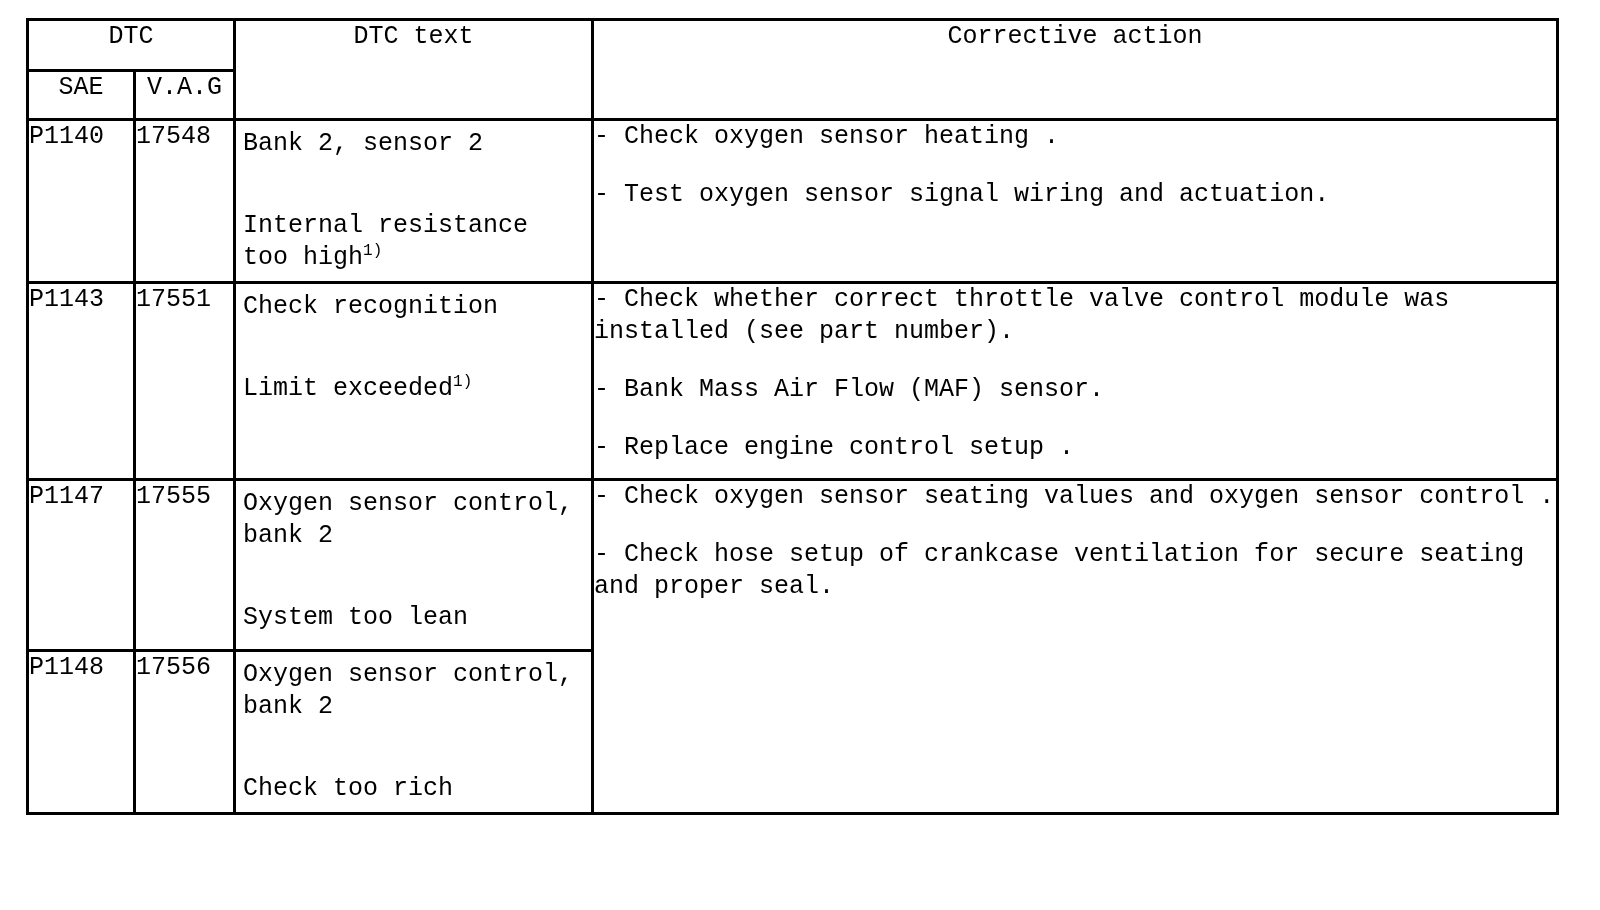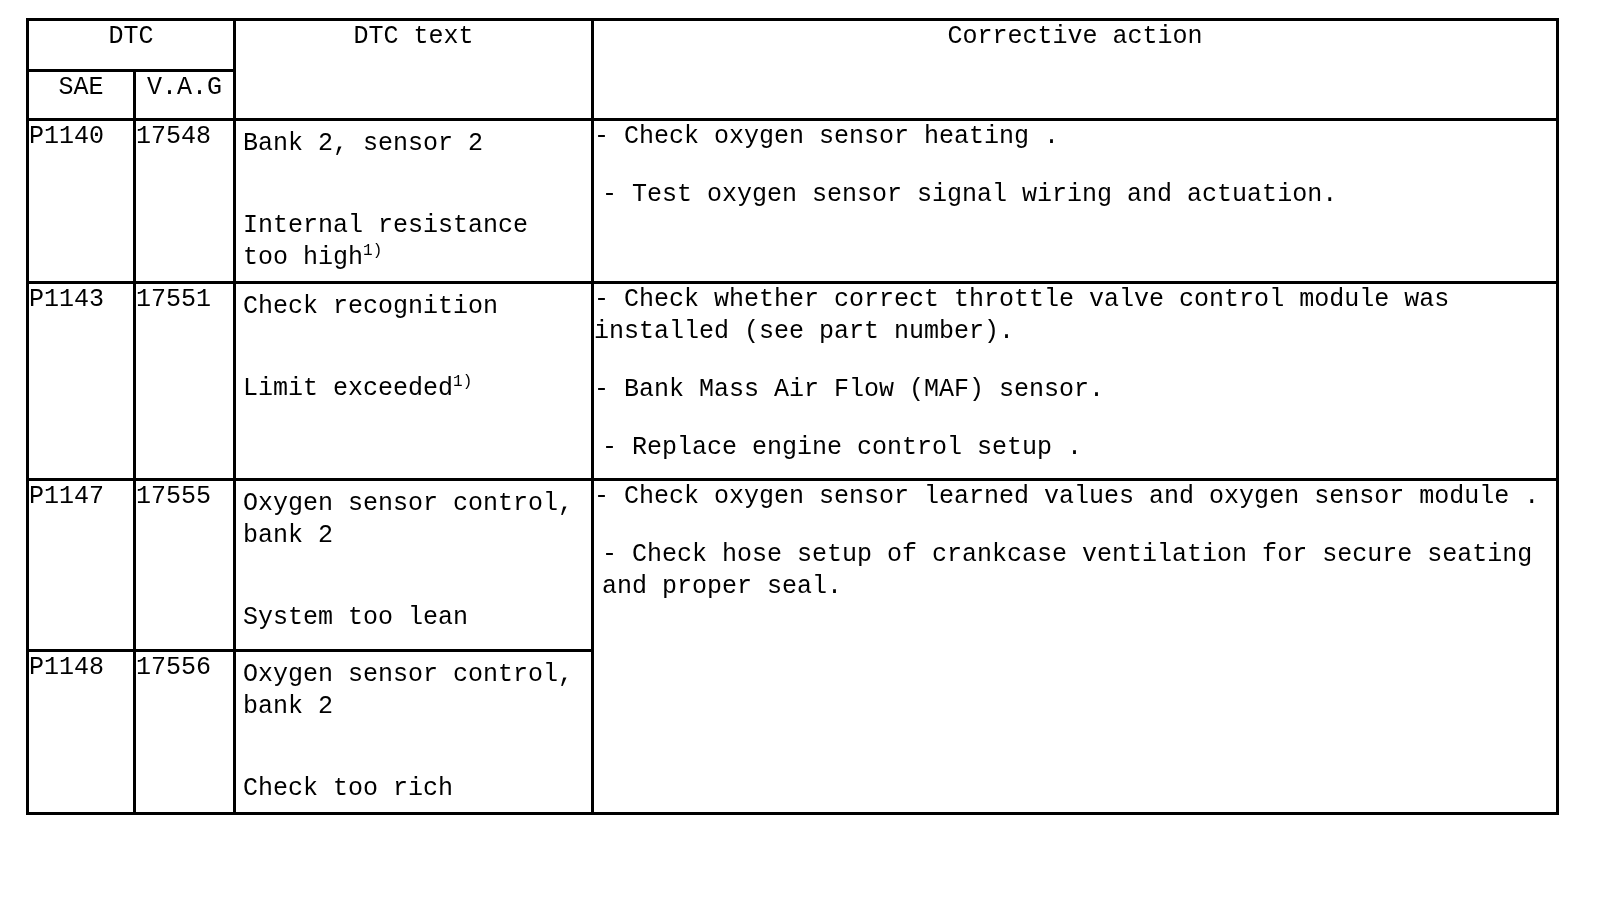--- a/index.html
+++ b/index.html
@@ -86,21 +86,21 @@
 
   .sup {
     font-size: 16px;
     vertical-align: super;
     line-height: 0;
   }
 
   .action {
     margin: 0 0 26px 0;
   }
-  .action:last-child { margin-bottom: 0; padding-left: 8px; }
+  .action:last-child { margin-bottom: 0; }
 
   
   tr.r-head1 { height: 51px; }
   tr.r-head2 { height: 49px; }
   tr.r-1     { height: 148px; }
   tr.r-2     { height: 197px; }
   tr.r-3     { height: 171px; }
   tr.r-4     { height: 153px; }
 
   
@@ -178,21 +178,21 @@
 
         <tr class="r-3">
           <td class="cell-code">P1147</td>
           <td class="cell-code">17555</td>
           <td class="cell-text">
             <p class="txt-line">Oxygen sensor control, bank 2</p>
             <div class="txt-gap"></div>
             <p class="txt-line">System too lean</p>
           </td>
           <td class="cell-corr" rowspan="2">
-            <p class="action">- Check oxygen sensor learned values and oxygen sensor module .</p>
+            <p class="action">- Check oxygen sensor seating values and oxygen sensor control .</p>
             <p class="action">- Check hose setup of crankcase ventilation for secure seating and proper seal.</p>
           </td>
         </tr>
 
         <tr class="r-4">
           <td class="cell-code">P1148</td>
           <td class="cell-code">17556</td>
           <td class="cell-text">
             <p class="txt-line">Oxygen sensor control, bank 2</p>
             <div class="txt-gap"></div>

